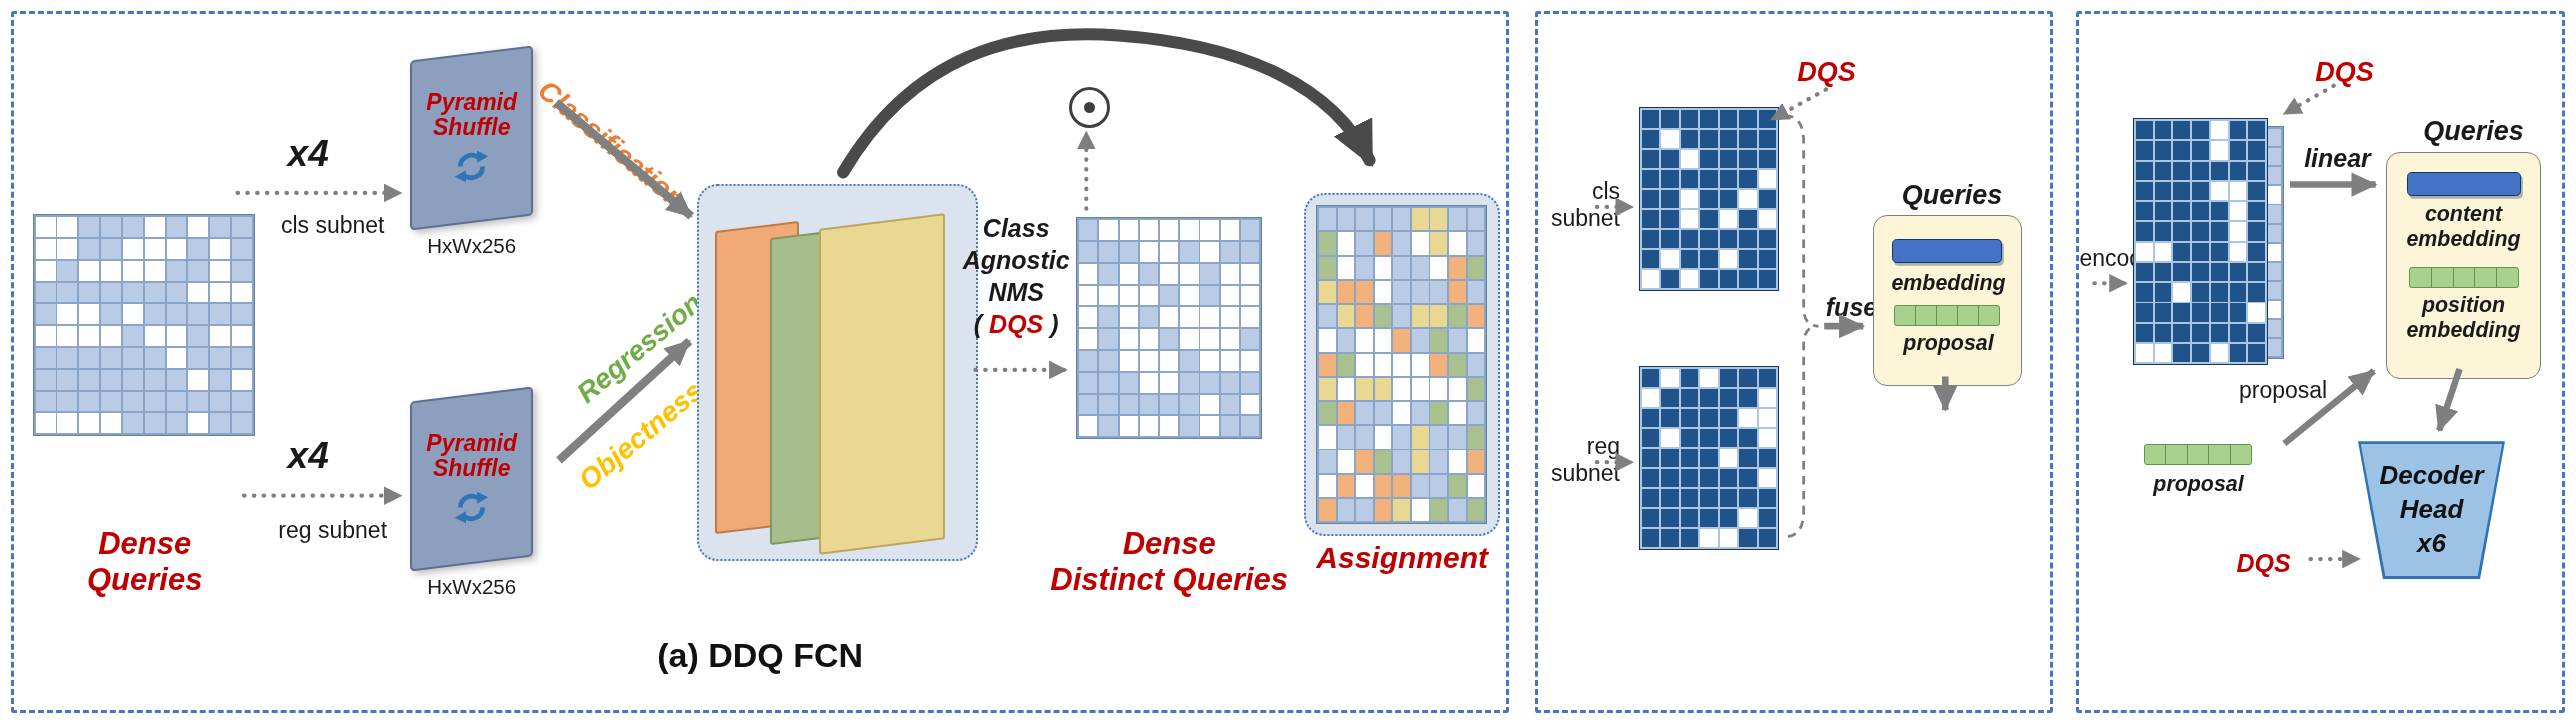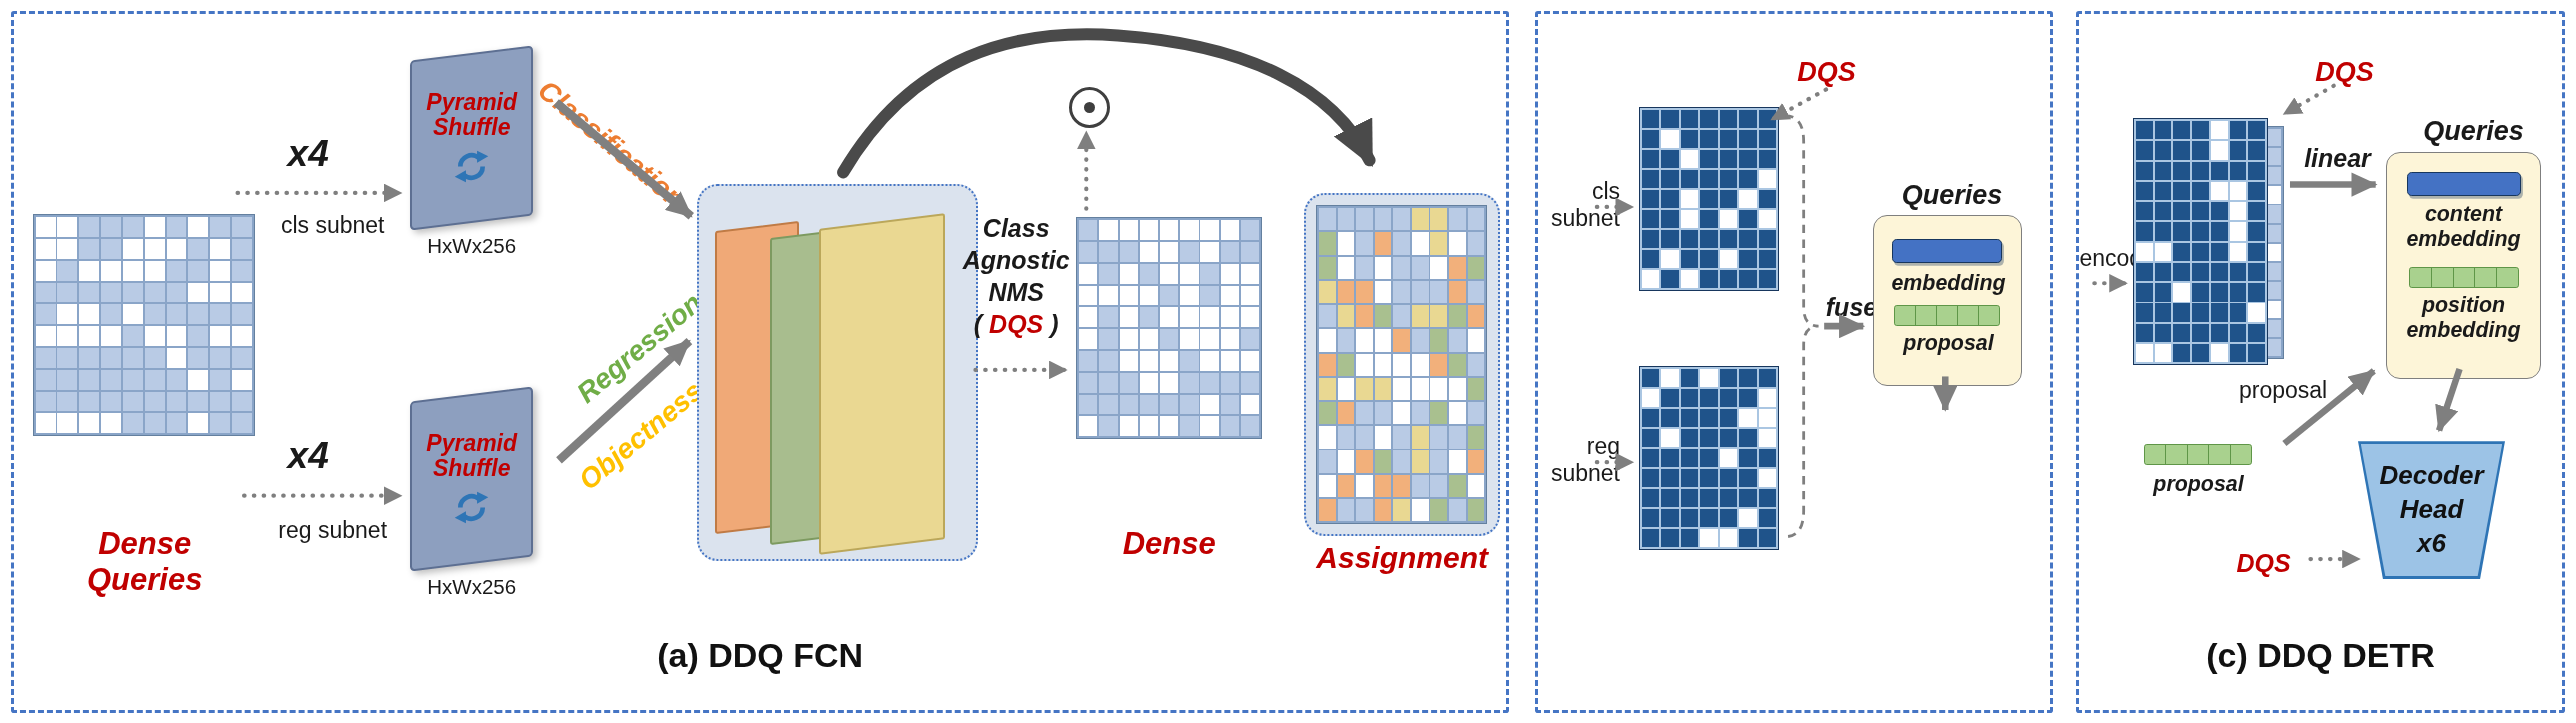--- a/index.html
+++ b/index.html
@@ -298,20 +298,21 @@
         <div style="background: rgb(255, 255, 255);"></div>
         <div style="background: rgb(255, 255, 255);"></div>
         <div style="background: rgb(185, 203, 229);"></div>
         <div style="background: rgb(255, 255, 255);"></div>
         <div style="background: rgb(185, 203, 229);"></div>
         <div style="background: rgb(185, 203, 229);"></div>
       </div>
 
     <div class="lbl bi red ctr" style="left:1006px;top:512px;width:298px;font-size:31px">
       <span class="ln">Dense</span>
+      <span class="ln">Distinct Queries</span>
     </div>
 
     <div class="container-dotted" style="left:1290px;top:179px;width:196px;height:343px"></div>
     <div class="pgrid" style="left: 1302px; top: 191px; width: 171px; height: 319px; z-index: 2; display: grid; grid-template-columns: repeat(9, 1fr); grid-auto-rows: 1fr; gap: 1.9px; padding: 1.9px; background: rgb(138, 165, 200); border: 1.4px solid rgb(100, 128, 159);">
         <div style="background: rgb(185, 203, 229);"></div>
         <div style="background: rgb(185, 203, 229);"></div>
         <div style="background: rgb(185, 203, 229);"></div>
         <div style="background: rgb(185, 203, 229);"></div>
         <div style="background: rgb(185, 203, 229);"></div>
         <div style="background: rgb(233, 216, 146);"></div>
@@ -771,21 +772,20 @@
     <div class="trap" style="left:279px;top:427px;width:147px;height:138px">
       <div class="t-out"></div>
       <div class="t-in"></div>
       <div class="t-txt">
         <span>Decoder</span>
         <span>Head</span>
         <span>x6</span>
       </div>
     </div>
 
-    <div class="caption" style="top:622px">(c) DDQ DETR</div>
   </section>
 
   <svg id="arrows" width="2576" height="724" viewBox="0 0 2765 777">
     <defs>
       <marker id="mS" markerUnits="userSpaceOnUse" markerWidth="30" markerHeight="26" refX="26" refY="13" orient="auto">
           <path d="M0 0 L28 13 L0 26 Z" fill="#7f7f7f"></path>
         </marker>
       <marker id="mD" markerUnits="userSpaceOnUse" markerWidth="22" markerHeight="20" refX="18" refY="10" orient="auto">
           <path d="M0 0 L20 10 L0 20 Z" fill="#7f7f7f"></path>
         </marker>

